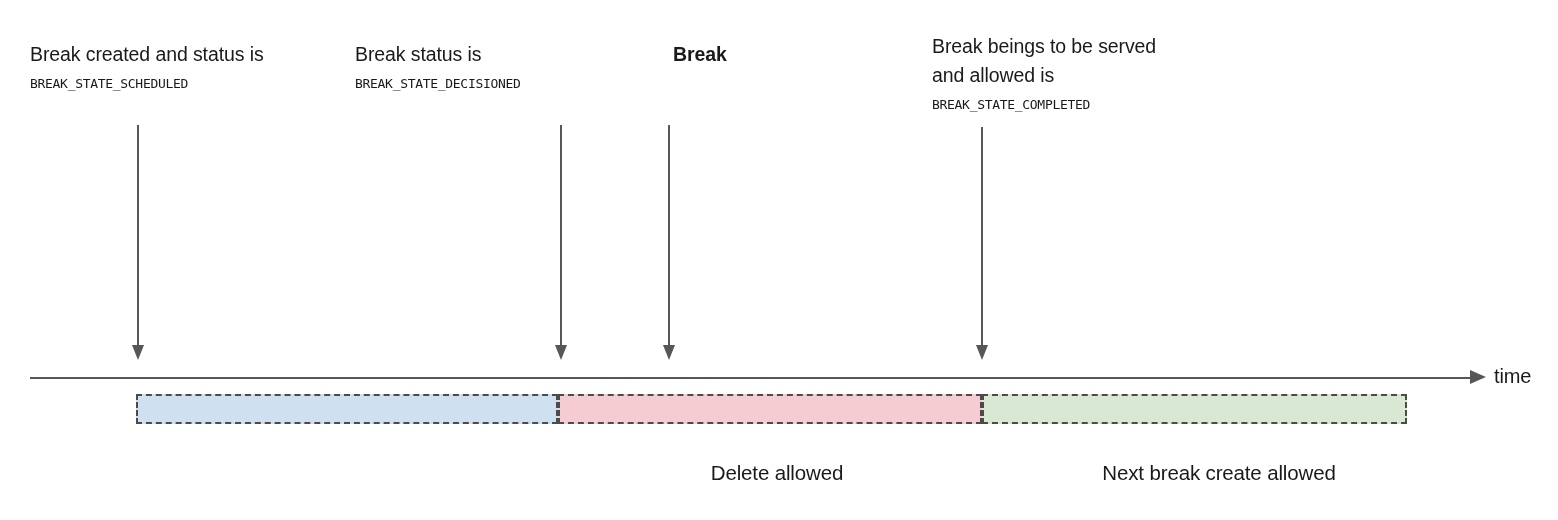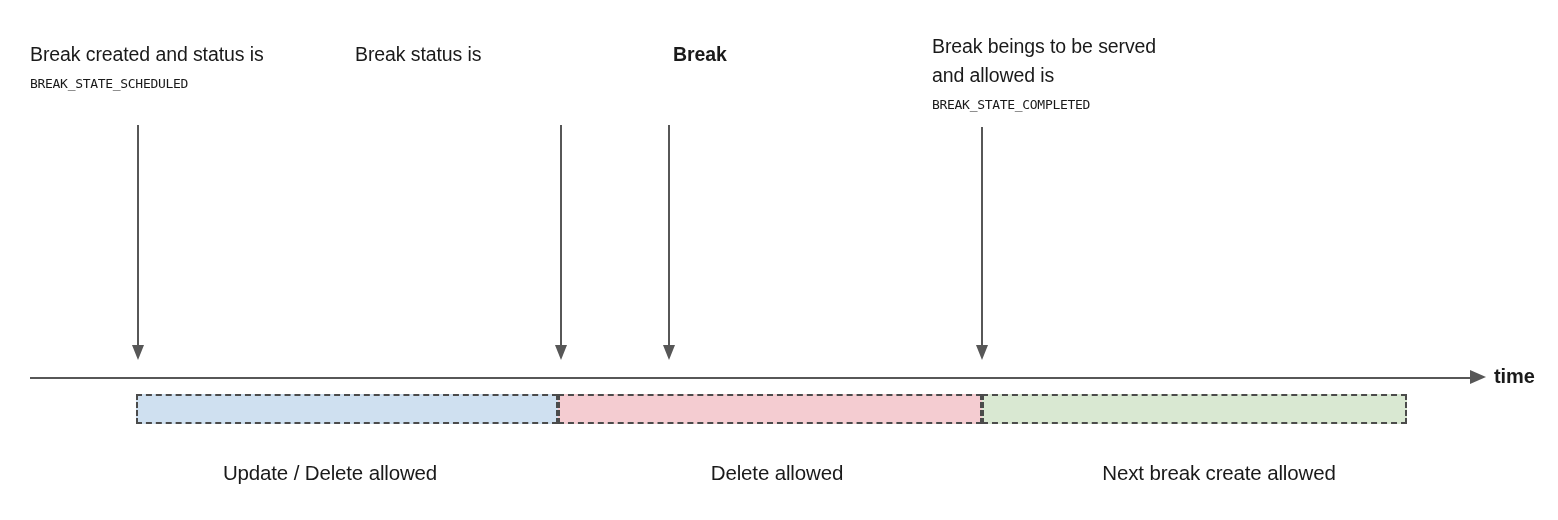--- a/index.html
+++ b/index.html
@@ -74,21 +74,20 @@
     border-top: 7.5px solid transparent;
     border-bottom: 7.5px solid transparent;
     border-left: 16px solid #575757;
   }
   #axis-label {
     position: absolute;
     font-family: "Liberation Sans", sans-serif;
     font-size: 20px;
     color: #1a1a1a;
     letter-spacing: -0.1px;
-    font-weight: bold;
   }
 
   
   .phase-bar {
     position: absolute;
     box-sizing: border-box;
     border: 2px dashed #4b4b4b;
     height: 30px;
   }
   .phase-bar.mid { border-left-width: 2px; }
@@ -110,20 +109,21 @@
 
 <div id="canvas">
 
   <div class="annotation" id="anno-0" style="left: 30px; top: 40px;">
     <span class="prose">Break created and status is</span>
     <span class="code">BREAK_STATE_SCHEDULED</span>
   </div>
 
   <div class="annotation" id="anno-1" style="left: 355px; top: 40px;">
     <span class="prose">Break status is</span>
+    <span class="code">BREAK_STATE_DECISIONED</span>
   </div>
 
   <div class="annotation" id="anno-2" style="left: 673px; top: 40px; font-weight: bold;">
     <span class="prose">Break</span>
   </div>
 
   <div class="annotation" id="anno-3" style="left: 932px; top: 32px;">
     <span class="prose">Break beings to be served</span>
     <span class="prose">and allowed is</span>
     <span class="code">BREAK_STATE_COMPLETED</span>
@@ -147,17 +147,16 @@
   </div>
 
   <div id="axis-line" style="left: 30px; top: 377px; width: 1440px;"></div>
   <div id="axis-arrowhead" style="left: 1470px; top: 370.4px;"></div>
   <div id="axis-label" style="left: 1494px; top: 365px;">time</div>
 
   <div class="phase-bar" id="bar-0" style="left: 136px; top: 394px; width: 422px; height: 30px; background: rgb(207, 224, 240); border-color: rgb(75, 75, 75);"></div>
   <div class="phase-bar mid" id="bar-1" style="left: 558px; top: 394px; width: 424px; height: 30px; background: rgb(244, 204, 209); border-color: rgb(75, 75, 75);"></div>
   <div class="phase-bar mid" id="bar-2" style="left: 982px; top: 394px; width: 425px; height: 30px; background: rgb(217, 232, 210); border-color: rgb(75, 75, 75);"></div>
 
-  <div class="caption" id="cap-0" style="left: 330px; top: 461px;">Update / Delete allowed</div>
   <div class="caption" id="cap-1" style="left: 777px; top: 461px;">Delete allowed</div>
   <div class="caption" id="cap-2" style="left: 1219px; top: 461px;">Next break create allowed</div>
 
 </div>
 
 </body></html>

